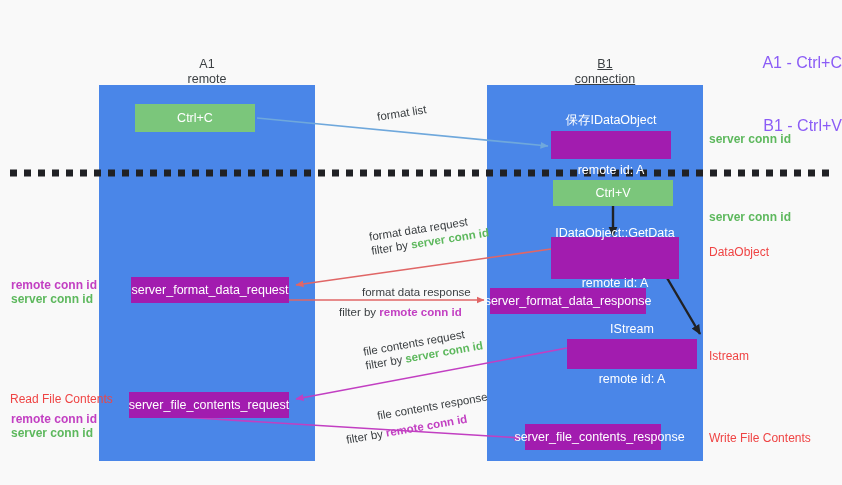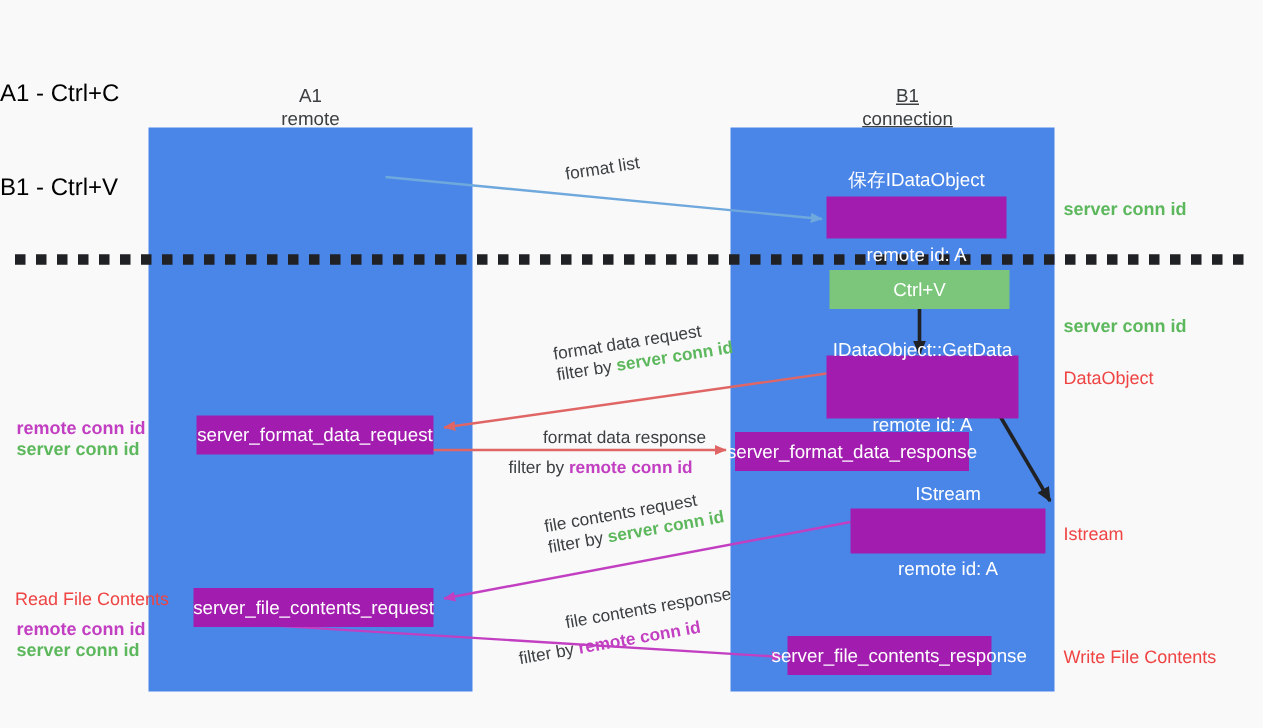--- a/index.html
+++ b/index.html
@@ -19,23 +19,23 @@
     left: 0; top: 0;
     width: 842px;
     height: 485px;
   }
   .abs { position: absolute; }
 
   
   .title {
     left: 0; top: 10px;
     width: 842px;
-    text-align: left;
+    text-align: right;
     font-size: 16px;
-    color: #000000;
+    color: #8b5cf6;
     line-height: 21px;
     white-space: pre;
   }
 
   
   .lane-header {
     text-align: center;
     font-size: 12.5px;
     color: #3c4043;
     line-height: 15px;
@@ -141,20 +141,23 @@
 
     <line x1="551" y1="249" x2="296" y2="285" stroke="#e06666" stroke-width="1.6" marker-end="url(#ah-red)"></line>
 
     <line x1="133" y1="300" x2="484" y2="300" stroke="#e06666" stroke-width="1.6" marker-end="url(#ah-red)"></line>
 
     <line x1="567" y1="348" x2="296" y2="399" stroke="#c23fc2" stroke-width="1.6" marker-end="url(#ah-purple)"></line>
 
     <line x1="133" y1="414" x2="522" y2="438" stroke="#c23fc2" stroke-width="1.6" marker-end="url(#ah-purple)"></line>
   </svg>
 
+  <div class="abs node green" style="left:135px; top:104px; width:120px; height:28px;">
+    <span>Ctrl+C</span>
+  </div>
 
   <div class="abs node orange" style="left:551px; top:131px; width:120px; height:28px; flex-direction:column;">
     <span>保存IDataObject</span>
     <span class="l2">remote id: A</span>
   </div>
 
   <div class="abs node green" style="left:553px; top:180px; width:120px; height:26px;">
     <span>Ctrl+V</span>
   </div>
 

